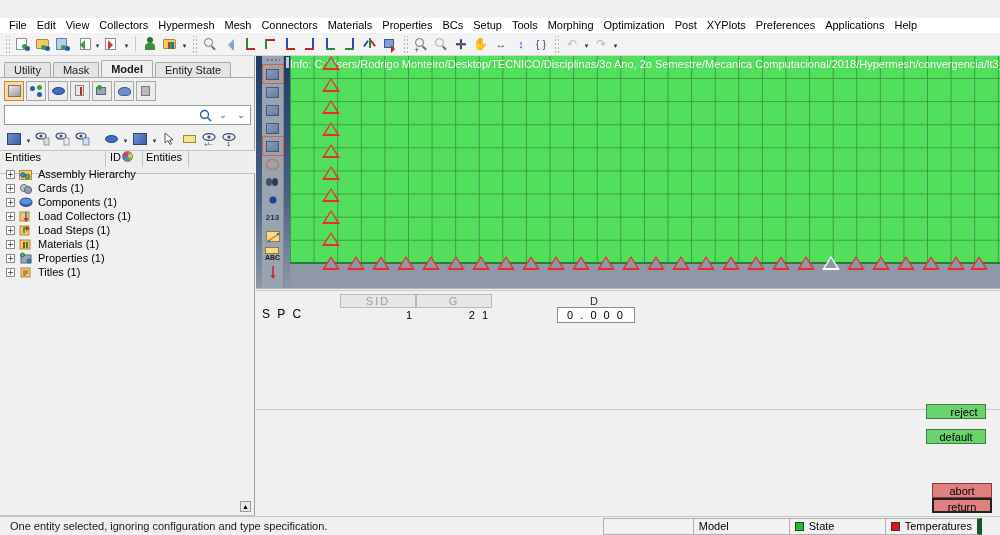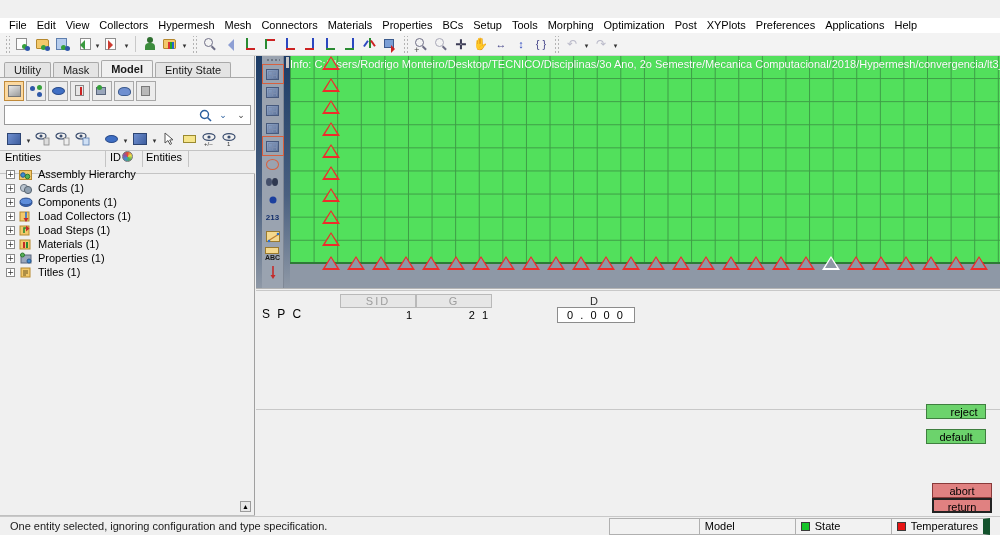--- a/index.html
+++ b/index.html
@@ -248,21 +248,21 @@
   .statusbar {
     position: absolute; left: 0; bottom: 0; width: 1000px; height: 19px;
     background: #f0f0f0; border-top: 1px solid #c8c8c8; display: flex; align-items: center;
   }
   .status-msg { padding-left: 10px; font-size: 11px; color: #1a1a1a; white-space: nowrap; }
   .status-right { margin-left: auto; display: flex; height: 17px; align-items: stretch; }
   .st-cell {
     border: 1px solid #b0b0b0; border-right: none; background: #f2f2f2;
     font-size: 11px; display: flex; align-items: center; padding: 0 5px; min-width: 86px;
   }
-  .st-cell:last-child { border-right: 7px solid #14532d; margin-right: 10px; }
+  .st-cell:last-child { border-right: 5px solid #14532d; margin-right: 18px; }
   .sw { width: 9px; height: 9px; margin-right: 5px; border: 1px solid #3a3a3a; flex: none; }
 </style>
 </head>
 <body>
 
 <div id="app">
 
 
   <div class="menubar">
     <div class="menu-item">File</div>

